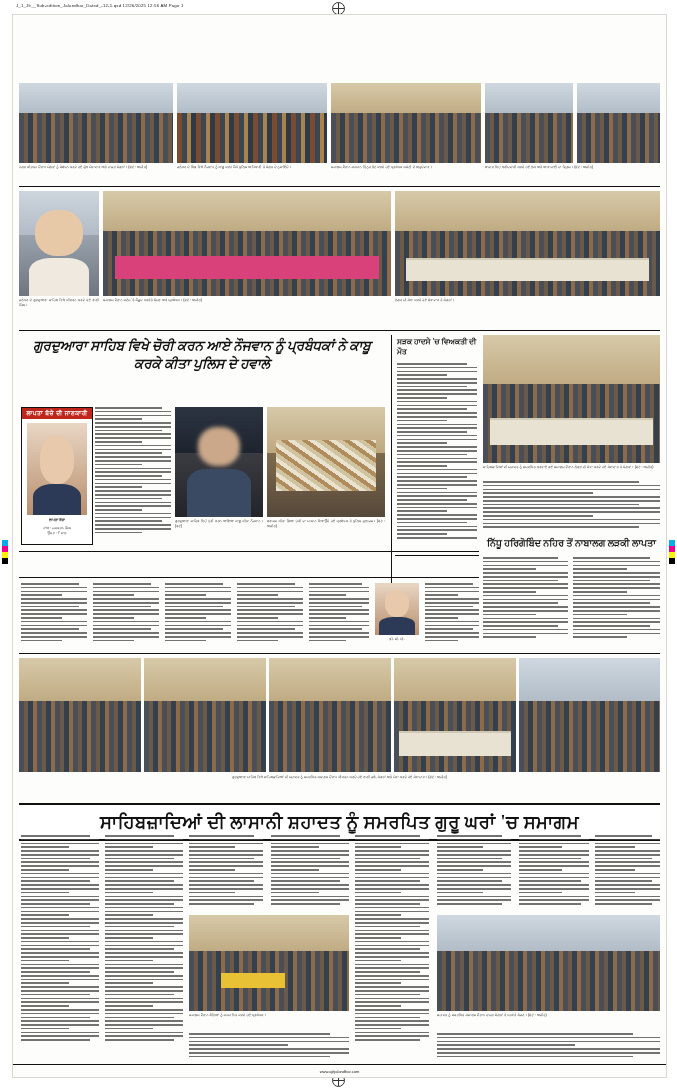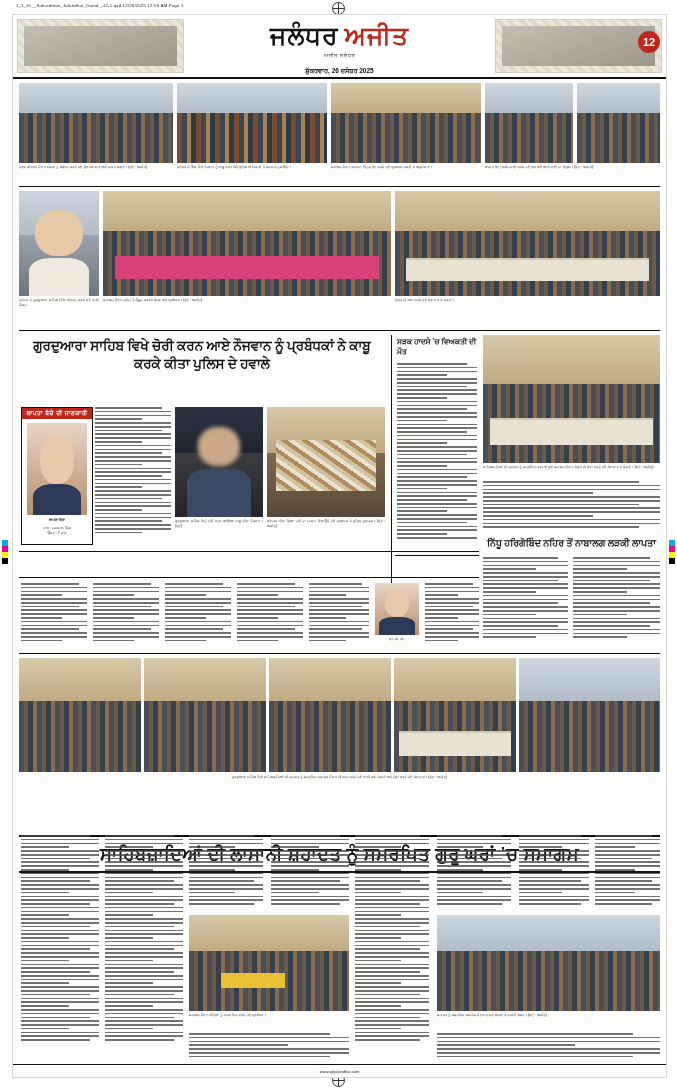--- a/index.html
+++ b/index.html
@@ -77,37 +77,20 @@
   </div>
   <div class="cmyk" style="right:2px;top:540px;flex-direction:column;">
     <i style="background:#00aeef"></i>
       <i style="background:#ec008c"></i>
       <i style="background:#fff200"></i>
       <i style="background:#000"></i>
   </div>
 
   <div class="sheet">
 
-    <div class="masthead">
-      <div class="mh-orn l">
-          <div class="ph"></div>
-        </div>
-      <div class="mh-orn r">
-          <div class="ph"></div>
-        </div>
-      <div class="mh-center">
-        <div class="mh-title-row">
-          <span class="mh-jal">ਜਲੰਧਰ</span>
-          <span class="mh-ajit">ਅਜੀਤ</span>
-        </div>
-        <div class="mh-sub">ਅਜੀਤ ਜਲੰਧਰ</div>
-        <div class="mh-date">ਸ਼ੁੱਕਰਵਾਰ, 26 ਦਸੰਬਰ 2025</div>
-      </div>
-      <div class="mh-page">12</div>
-    </div>
 
     <div class="photo" style="left:6px;top:68px;width:154px;height:80px;">
       <div class="sky"></div>
         <div class="grnd"></div>
         <div class="crowd"></div>
     </div>
     <div class="cap" style="left:6px;top:150px;width:154px;">ਨਗਰ ਕੀਰਤਨ ਦੌਰਾਨ ਸੰਗਤਾਂ ਨੂੰ ਸੰਬੋਧਨ ਕਰਦੇ ਹੋਏ ਮੁੱਖ ਸੇਵਾਦਾਰ ਅਤੇ ਹਾਜ਼ਰ ਸੰਗਤਾਂ। (ਫੋਟੋ : ਅਜੀਤ)</div>
 
     <div class="photo warm" style="left:164px;top:68px;width:150px;height:80px;">
       <div class="sky"></div>
@@ -156,21 +139,21 @@
     <div class="photo indoor" style="left:382px;top:176px;width:265px;height:105px;">
       <div class="sky"></div>
         <div class="grnd"></div>
         <div class="crowd"></div>
         <div class="tbl2"></div>
     </div>
     <div class="cap" style="left:382px;top:283px;width:265px;">ਲੰਗਰ ਦੀ ਸੇਵਾ ਕਰਦੇ ਹੋਏ ਸੇਵਾਦਾਰ ਤੇ ਸੰਗਤਾਂ।</div>
 
     <div class="rule-h" style="left:6px;top:315px;width:641px;"></div>
 
-    <div class="hdr1" style="left:6px;top:322px;width:366px;font-size:13.5px;line-height:1.35;">ਗੁਰਦੁਆਰਾ ਸਾਹਿਬ ਵਿਖੇ ਚੋਰੀ ਕਰਨ ਆਏ ਨੌਜਵਾਨ ਨੂੰ ਪ੍ਰਬੰਧਕਾਂ ਨੇ ਕਾਬੂ ਕਰਕੇ ਕੀਤਾ ਪੁਲਿਸ ਦੇ ਹਵਾਲੇ</div>
+    <div class="hdr1" style="left:6px;top:322px;width:366px;font-size:13.5px;line-height:1.35;font-style:italic;">ਗੁਰਦੁਆਰਾ ਸਾਹਿਬ ਵਿਖੇ ਚੋਰੀ ਕਰਨ ਆਏ ਨੌਜਵਾਨ ਨੂੰ ਪ੍ਰਬੰਧਕਾਂ ਨੇ ਕਾਬੂ ਕਰਕੇ ਕੀਤਾ ਪੁਲਿਸ ਦੇ ਹਵਾਲੇ</div>
 
     <div class="rule-v" style="left:378px;top:320px;height:250px;"></div>
 
     <div class="box" style="left:8px;top:392px;width:70px;height:136px;">
       <div class="redbar" style="left:0;top:0;width:70px;height:11px;">ਲਾਪਤਾ ਬੱਚੇ ਦੀ ਜਾਣਕਾਰੀ</div>
       <div class="portrait" style="left:5px;top:15px;width:60px;height:92px;">
         <div class="face"></div>
           <div class="body"></div>
       </div>
       <div class="cap" style="left:4px;top:110px;width:62px;text-align:center;font-weight:bold;">ਲਾਪਤਾ ਬੱਚਾ</div>
@@ -500,21 +483,21 @@
         <div class="crowd"></div>
         <div class="tbl2"></div>
     </div>
     <div class="photo" style="left:506px;top:643px;width:141px;height:114px;">
       <div class="sky"></div>
         <div class="grnd"></div>
         <div class="crowd"></div>
     </div>
     <div class="cap" style="left:6px;top:760px;width:641px;text-align:center;">ਗੁਰਦੁਆਰਾ ਸਾਹਿਬ ਵਿਖੇ ਸਾਹਿਬਜ਼ਾਦਿਆਂ ਦੀ ਸ਼ਹਾਦਤ ਨੂੰ ਸਮਰਪਿਤ ਸਮਾਗਮ ਦੌਰਾਨ ਕੀਰਤਨ ਕਰਦੇ ਹੋਏ ਰਾਗੀ ਜਥੇ, ਸੰਗਤਾਂ ਅਤੇ ਸੇਵਾ ਕਰਦੇ ਹੋਏ ਸੇਵਾਦਾਰ। (ਫੋਟੋ : ਅਜੀਤ)</div>
 
-    <div class="banner" style="left:6px;top:820px;width:641px;height:34px;">
+    <div class="banner" style="left:6px;top:788px;width:641px;height:34px;">
       <span>ਸਾਹਿਬਜ਼ਾਦਿਆਂ ਦੀ ਲਾਸਾਨੀ ਸ਼ਹਾਦਤ ਨੂੰ ਸਮਰਪਿਤ ਗੁਰੂ ਘਰਾਂ 'ਚ ਸਮਾਗਮ</span>
     </div>
 
     <div class="txt" style="left:8px;top:820px;width:78px;height:225px;">
       <div class="ln m"></div>
         <div class="ln"></div>
         <div class="ln"></div>
         <div class="ln s"></div>
         <div class="ln"></div>
       <div class="ln"></div>

